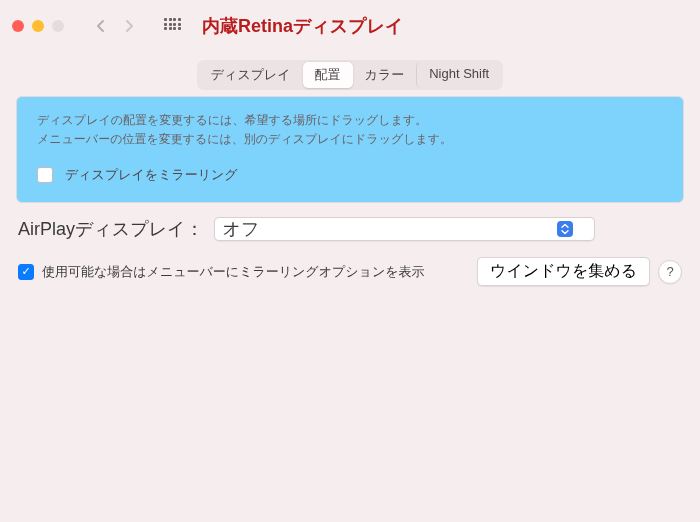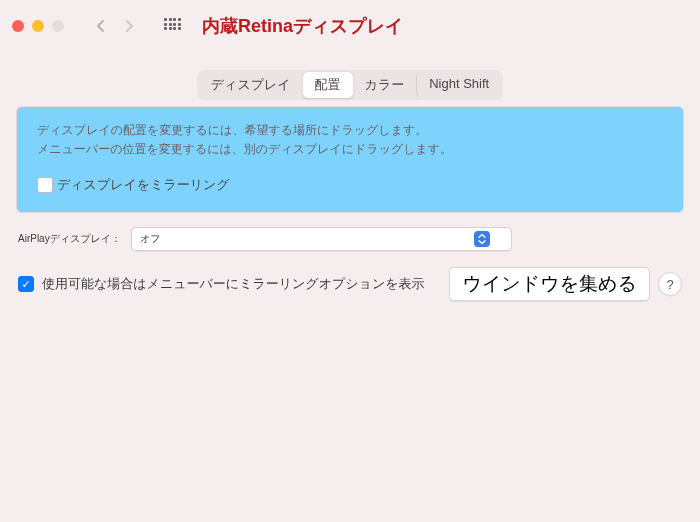--- a/index.html
+++ b/index.html
@@ -68,21 +68,20 @@
 
   .tabbar {
     display:flex; justify-content:center;
     margin-bottom:6px;
   }
   .segmented {
     display:flex;
     background:#ece3e5;
     border-radius:7px;
     padding:2px;
-    margin-top:10px;
   }
   .seg {
     padding:4px 12px;
     border-radius:5px;
     color:#4b4346;
     font-size:13px;
     cursor:default;
   }
   .seg.active{
     background:#fefcfc;
@@ -155,41 +154,41 @@
     color:#e63a2a;
     font-size:26px;
     left: calc(50% + 8px);
     top: calc(50% - 0.42*90px + 12px);
     pointer-events:none;
     letter-spacing:1px;
   }
 
   .mirrorRow{
     margin-top:18px;
-    display:flex;align-items:center;gap:4px;
+    display:flex;align-items:center;gap:12px;
     font-size:13px;color:#4f4749;
   }
   .checkbox{
     width:14px;height:14px;border:1px solid #c5bcbe;border-radius:3px;
     background:#fff;display:inline-flex;align-items:center;justify-content:center;
     flex:none;
   }
   .checkbox.checked{
     background:#0a7bff;border-color:#0a7bff;color:#fff;
   }
   .checkbox.checked::after{
     content:"✓";font-size:11px;line-height:1;color:#fff;
   }
 
   .footer{
     padding: 14px 18px 0 18px;
   }
   .row{
     display:flex;align-items:center;gap:10px;
-    font-size:10px;
+    font-size:18px;
   }
   .select{
     flex:1;
     max-width:350px;
     height:22px;
     background:#fff;
     border:1px solid #d9d0d2;
     border-radius:5px;
     display:flex;align-items:center;
     padding:0 21px 0 8px;
@@ -204,21 +203,21 @@
   }
   .select .sep svg{display:block}
 
   .lastrow{
     margin-top:16px;
     display:flex;align-items:center;gap:8px;
   }
   .spacer{flex:1}
   .btn{
     background:#fff;border:1px solid #dcd3d5;border-radius:5px;
-    padding:3px 12px;font-size:19px;
+    padding:3px 12px;font-size:16px;
     box-shadow:0 0.5px 1px rgba(0,0,0,0.08);
   }
   .helpbtn{
     width:22px;height:22px;border:1px solid #dcd3d5;border-radius:50%;
     background:#fff;display:flex;align-items:center;justify-content:center;
     font-size:13px;color:#5b5356;
     box-shadow:0 0.5px 1px rgba(0,0,0,0.08);
   }
 </style>
 </head>

